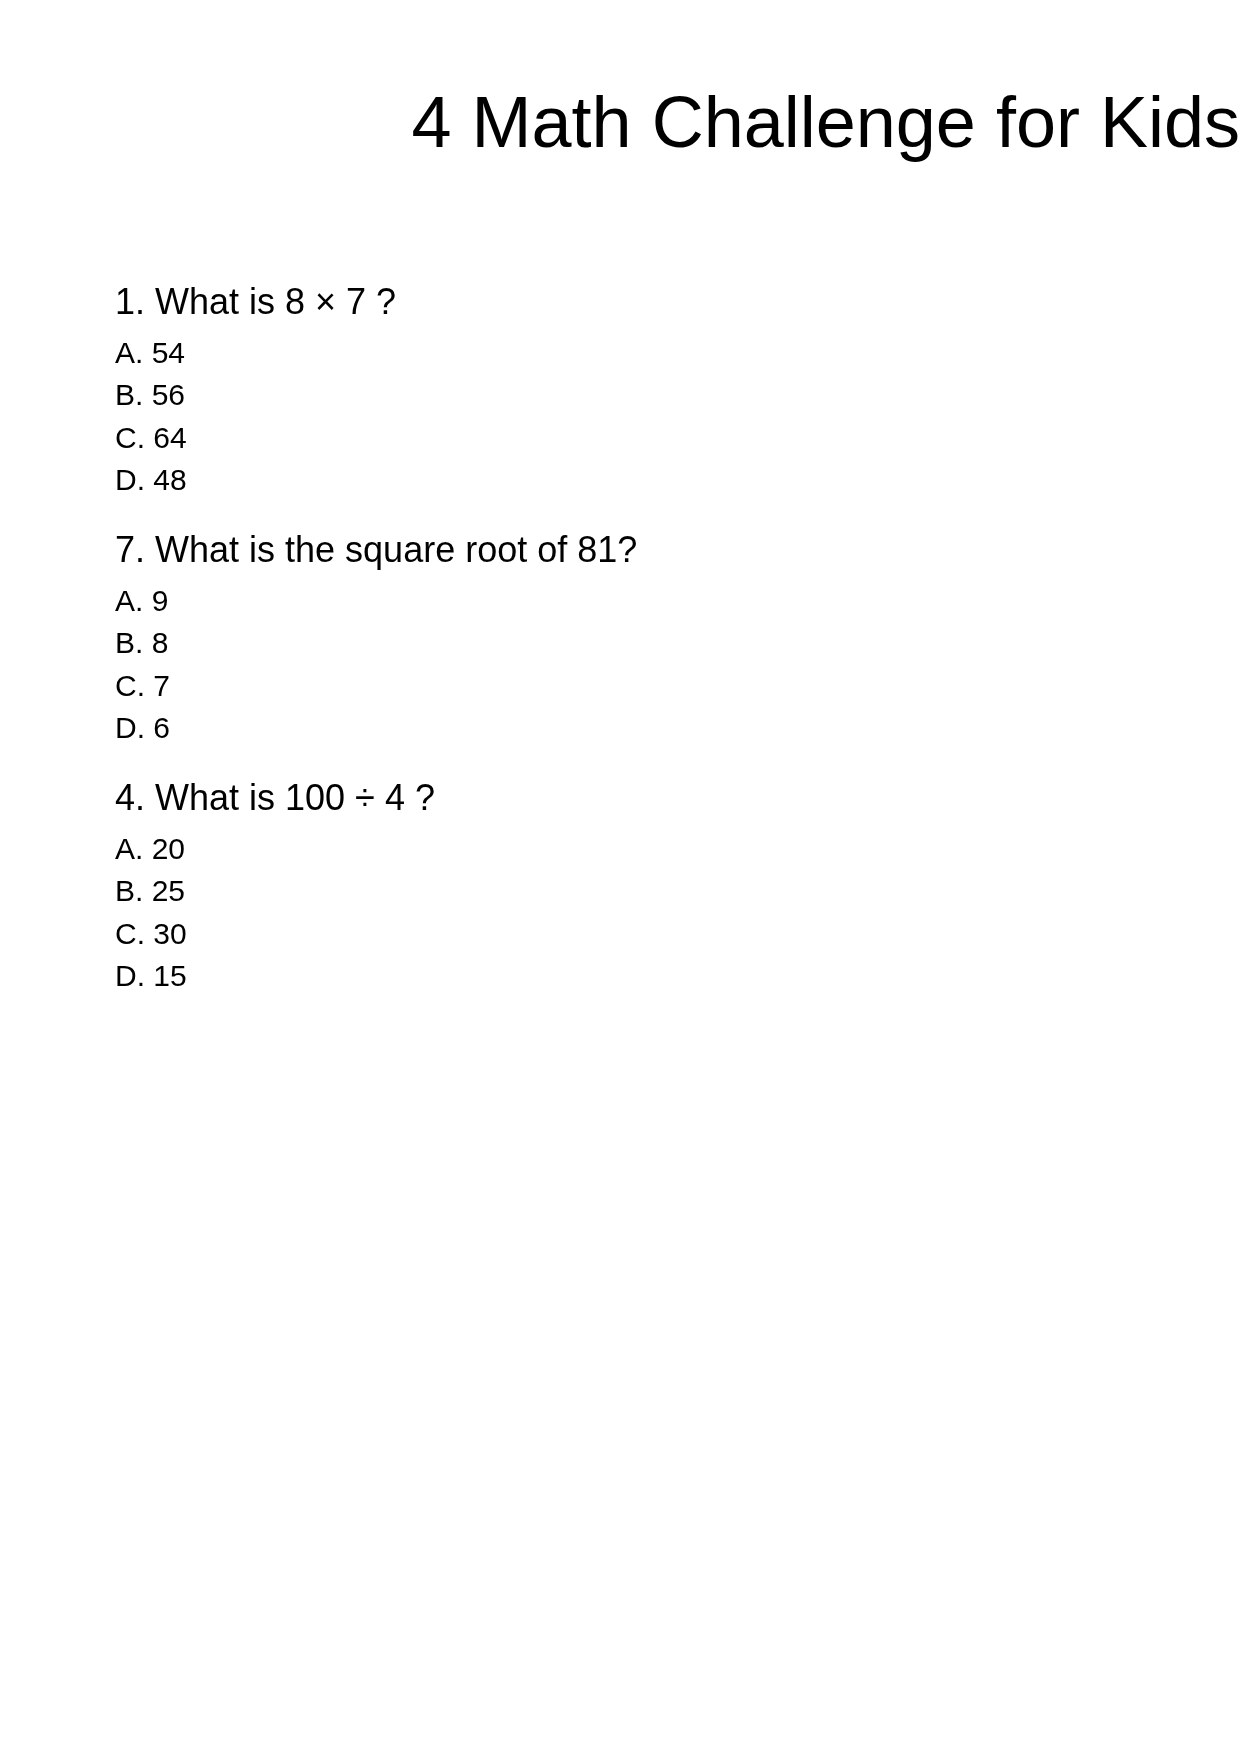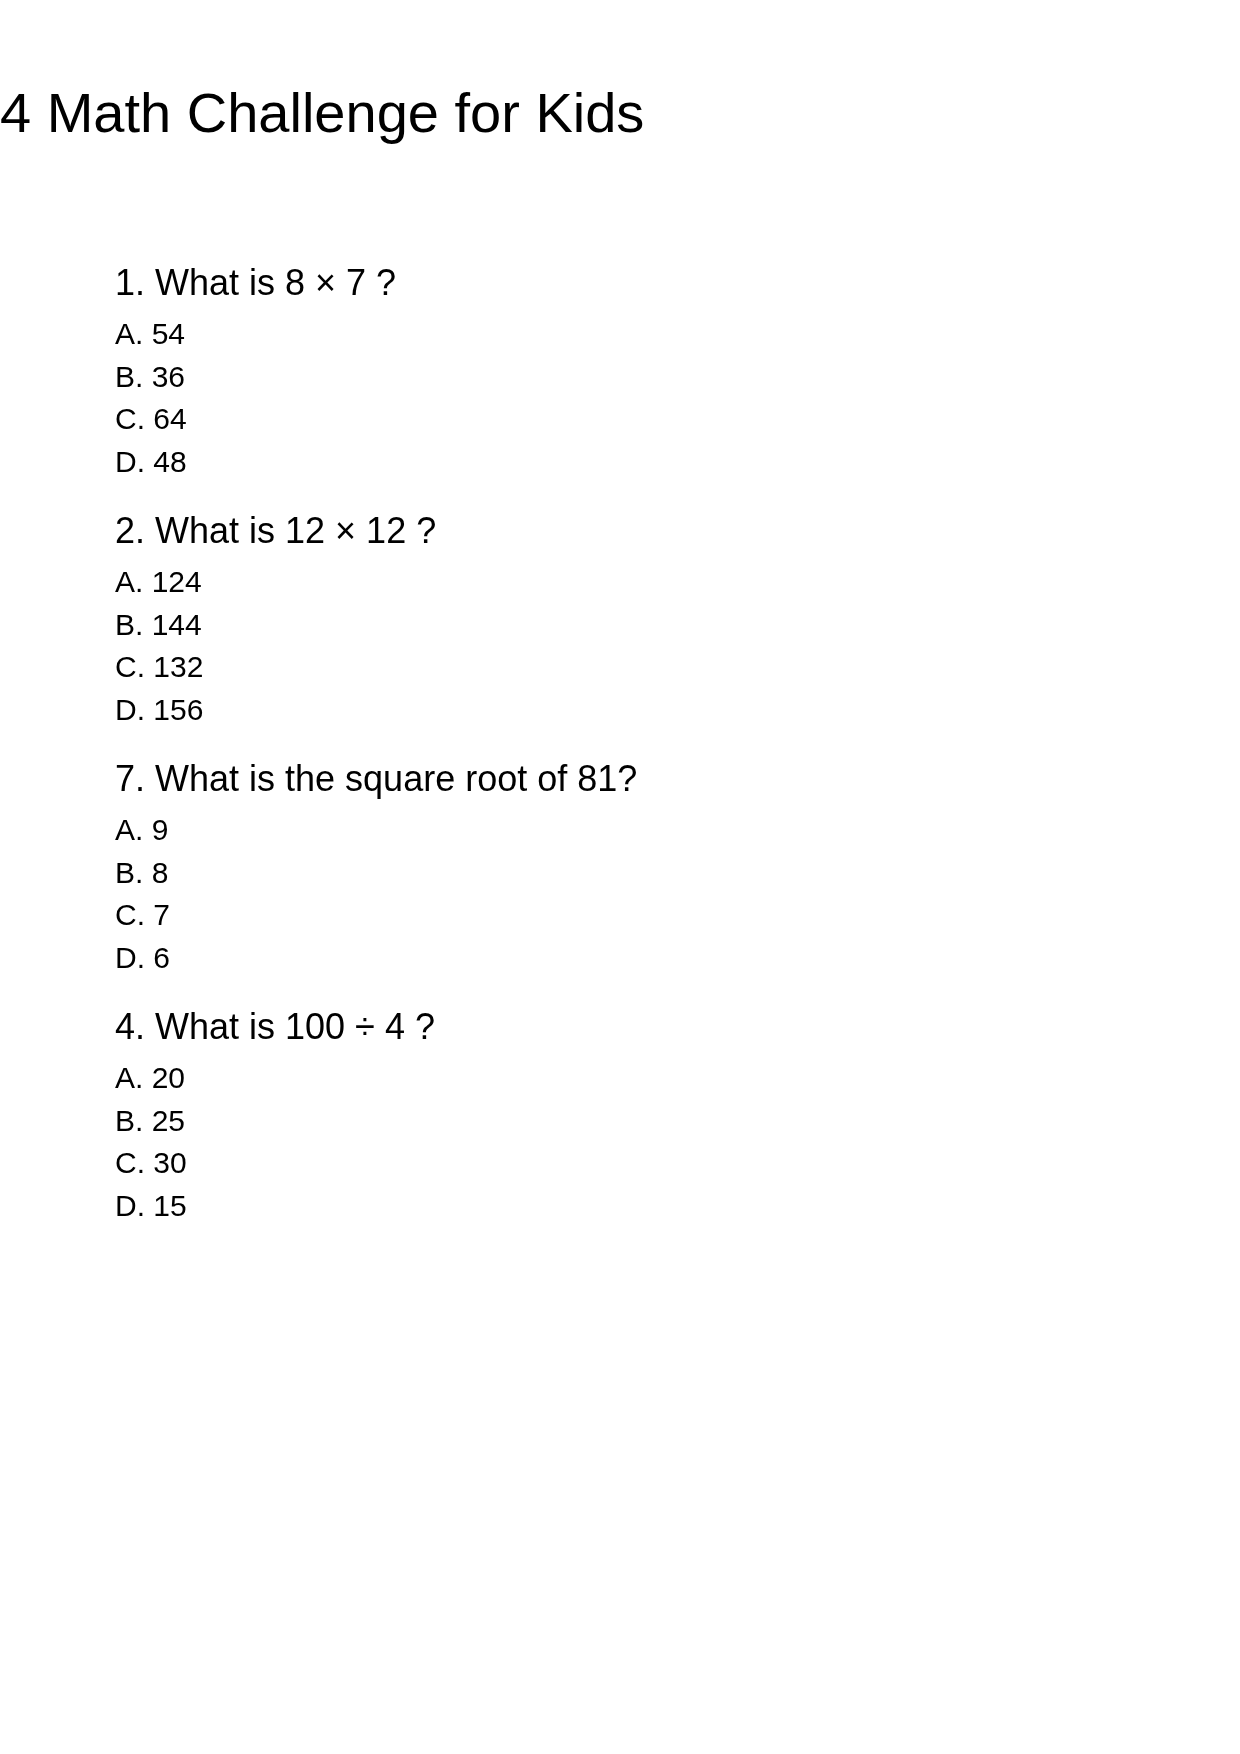--- a/index.html
+++ b/index.html
@@ -14,24 +14,24 @@
     color: #000000;
     overflow: hidden;
   }
   .page {
     width: 1240px;
     height: 1754px;
     background: #ffffff;
     box-sizing: border-box;
   }
   .doc-title {
-    font-size: 56px;
+    font-size: 72px;
     font-weight: 400;
     line-height: 1.15;
-    text-align: left;
+    text-align: right;
     margin: 81px 0 114px 0;
     letter-spacing: 0;
   }
   .questions {
     margin-left: 115px;
     margin-right: 80px;
   }
   .question-text {
     font-size: 36px;
     font-weight: 400;
@@ -56,35 +56,26 @@
 <div class="page">
 
   <h1 class="doc-title">4 Math Challenge for Kids</h1>
 
   <div class="questions">
 
     <div class="question-block">
       <p class="question-text">1. What is 8 × 7 ?</p>
       <ul class="options">
         <li class="option">A. 54</li>
-        <li class="option">B. 36</li>
+        <li class="option">B. 56</li>
         <li class="option">C. 64</li>
         <li class="option">D. 48</li>
       </ul>
     </div>
 
-    <div class="question-block">
-      <p class="question-text">2. What is 12 × 12 ?</p>
-      <ul class="options">
-        <li class="option">A. 124</li>
-        <li class="option">B. 144</li>
-        <li class="option">C. 132</li>
-        <li class="option">D. 156</li>
-      </ul>
-    </div>
 
     <div class="question-block">
       <p class="question-text">7. What is the square root of 81?</p>
       <ul class="options">
         <li class="option">A. 9</li>
         <li class="option">B. 8</li>
         <li class="option">C. 7</li>
         <li class="option">D. 6</li>
       </ul>
     </div>

